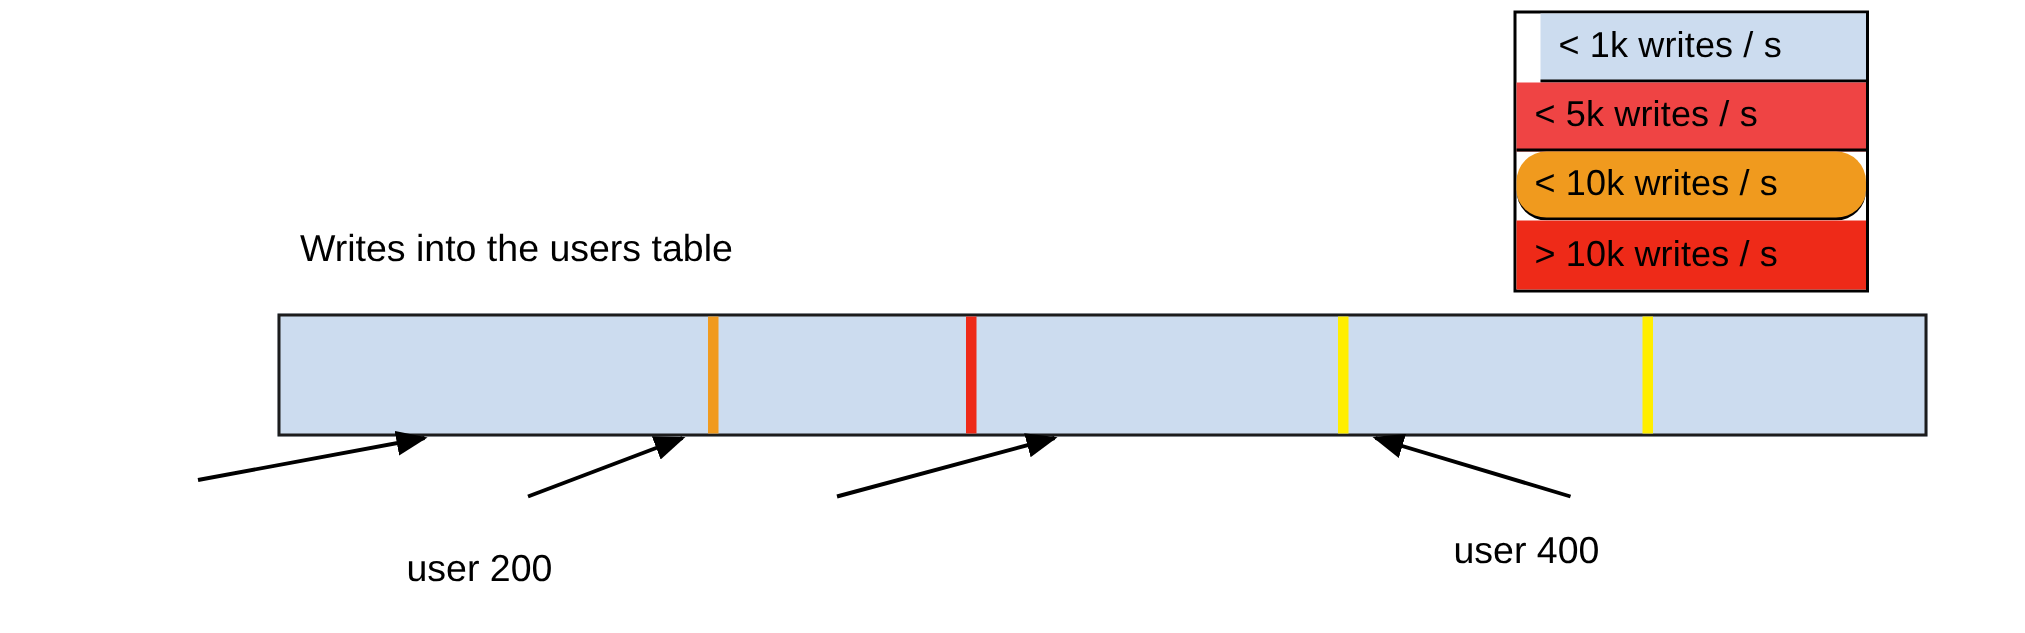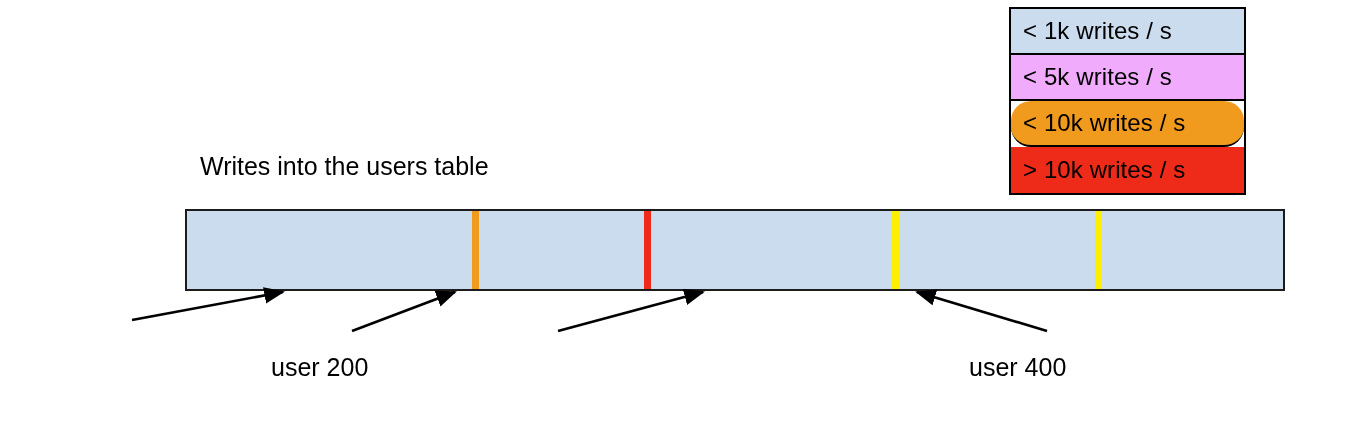--- a/index.html
+++ b/index.html
@@ -94,25 +94,25 @@
     white-space: nowrap;
   }
 </style>
 </head>
 <body>
 
 <div id="canvas">
 
   <div id="legend">
 
-    <div class="legend-row" style="background: rgb(204, 220, 239);">
+    <div class="legend-row" style="background: rgb(204, 220, 239); margin-left: 16px;">
       <span class="legend-label">&lt; 1k writes / s</span>
     </div>
 
-    <div class="legend-row" style="background: #f0abfc;">
+    <div class="legend-row" style="background: #ef4444;">
       <span class="legend-label">&lt; 5k writes / s</span>
     </div>
 
     <div class="legend-row" style="background: rgb(240, 154, 30); border-radius: 20px;">
       <span class="legend-label">&lt; 10k writes / s</span>
     </div>
 
     <div class="legend-row" style="background: rgb(238, 42, 24);">
       <span class="legend-label">&gt; 10k writes / s</span>
     </div>
@@ -133,16 +133,16 @@
       <marker id="ah" markerWidth="9" markerHeight="9" refX="7.2" refY="3.2" orient="auto" markerUnits="strokeWidth">
         <path d="M0,0 L8,3.2 L0,6.4 z" fill="#000000"></path>
       </marker>
     </defs>
     <line x1="132" y1="320" x2="283" y2="292" stroke="#000000" stroke-width="2.6" marker-end="url(#ah)"></line>
     <line x1="352" y1="331" x2="455" y2="292" stroke="#000000" stroke-width="2.6" marker-end="url(#ah)"></line>
     <line x1="558" y1="331" x2="703" y2="292" stroke="#000000" stroke-width="2.6" marker-end="url(#ah)"></line>
     <line x1="1047" y1="331" x2="917" y2="292" stroke="#000000" stroke-width="2.6" marker-end="url(#ah)"></line>
   </svg>
 
-  <div class="user-label" style="left: 271px; top: 352px;">user 200</div>
+  <div class="user-label" style="left: 271px; top: 364px;">user 200</div>
   <div class="user-label" style="left: 969px; top: 352px;">user 400</div>
 
 </div>
 
 </body></html>

